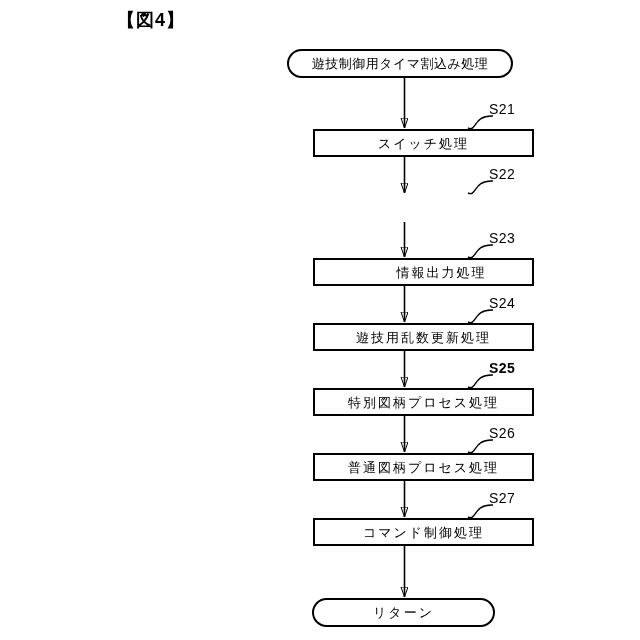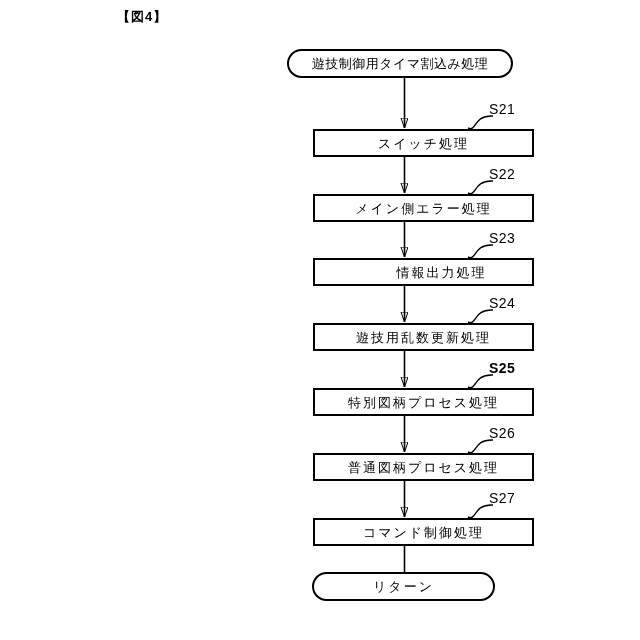--- a/index.html
+++ b/index.html
@@ -9,41 +9,41 @@
     height: 640px;
     background: #ffffff;
     font-family: "Liberation Sans", sans-serif;
     color: #000;
     overflow: hidden;
   }
   .fig-title {
     position: absolute;
     left: 117px;
     top: 8px;
-    font-size: 13px;
+    font-size: 18px;
     font-weight: 600;
     letter-spacing: 1px;
     white-space: nowrap;
   }
   .node {
     position: absolute;
     box-sizing: border-box;
     border: 2px solid #000;
     background: #ffffff;
     display: flex;
     align-items: center;
     justify-content: center;
     font-size: 13px;
     letter-spacing: 2px;
     white-space: nowrap;
     line-height: 1;
   }
   .pill { border-radius: 15px; }
   .start-node { left: 287px; top: 49px;  width: 226px; height: 29px; letter-spacing: 0.5px; }
-  .end-node   { left: 312px; top: 572px; width: 183px; height: 29px; }
+  .end-node   { left: 312px; top: 598px; width: 183px; height: 29px; }
   .step-box   { left: 313px; width: 221px; height: 28px; }
   .sb-0 { top: 129px; } .sb-1 { top: 194px; } .sb-2 { top: 258px; padding-left: 36px; }
   .sb-3 { top: 323px; } .sb-4 { top: 388px; } .sb-5 { top: 453px; }
   .sb-6 { top: 518px; }
   .step-label {
     position: absolute;
     left: 489px;
     width: 40px;
     font-size: 14px;
     letter-spacing: 0.5px;
@@ -90,23 +90,20 @@
   <div class="node pill start-node">
     <span>遊技制御用タイマ割込み処理</span>
   </div>
 
   <div class="step-label sl-0">S21</div>
   <div class="node step-box sb-0">
     <span>スイッチ処理</span>
   </div>
 
   <div class="step-label sl-1">S22</div>
-  <div class="node step-box sb-1">
-    <span>メイン側エラー処理</span>
-  </div>
 
   <div class="step-label sl-2">S23</div>
   <div class="node step-box sb-2">
     <span>情報出力処理</span>
   </div>
 
   <div class="step-label sl-3">S24</div>
   <div class="node step-box sb-3">
     <span>遊技用乱数更新処理</span>
   </div>

